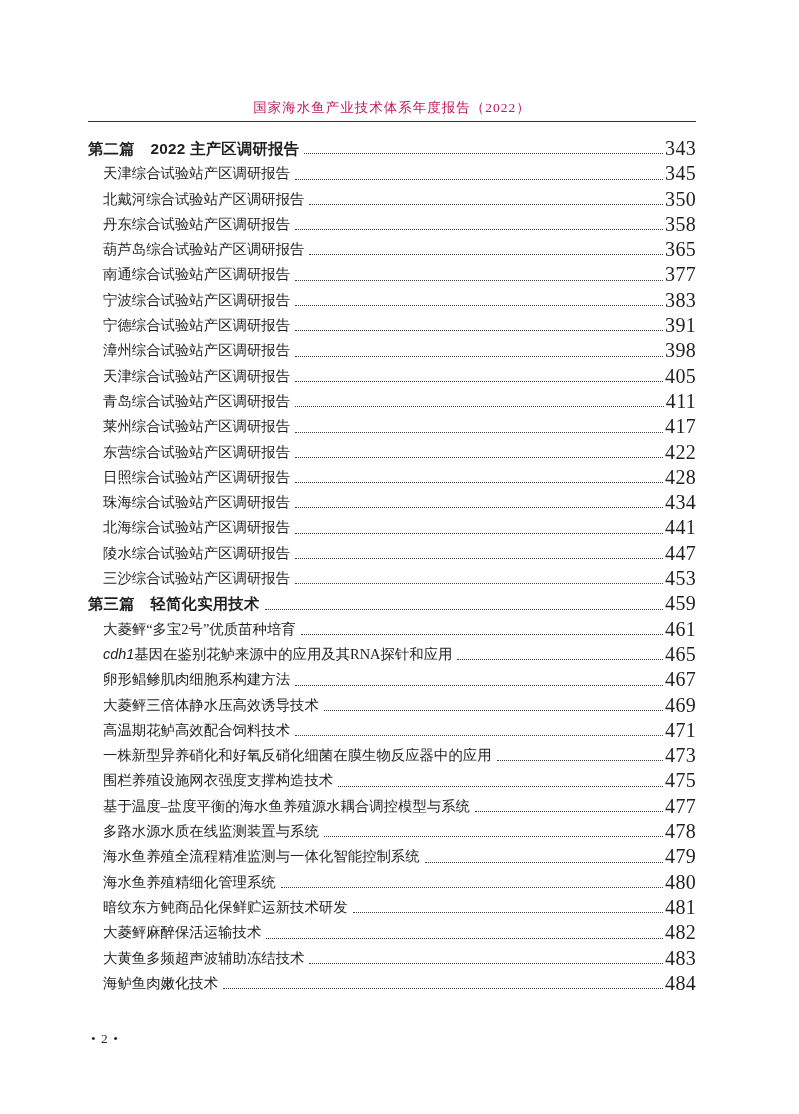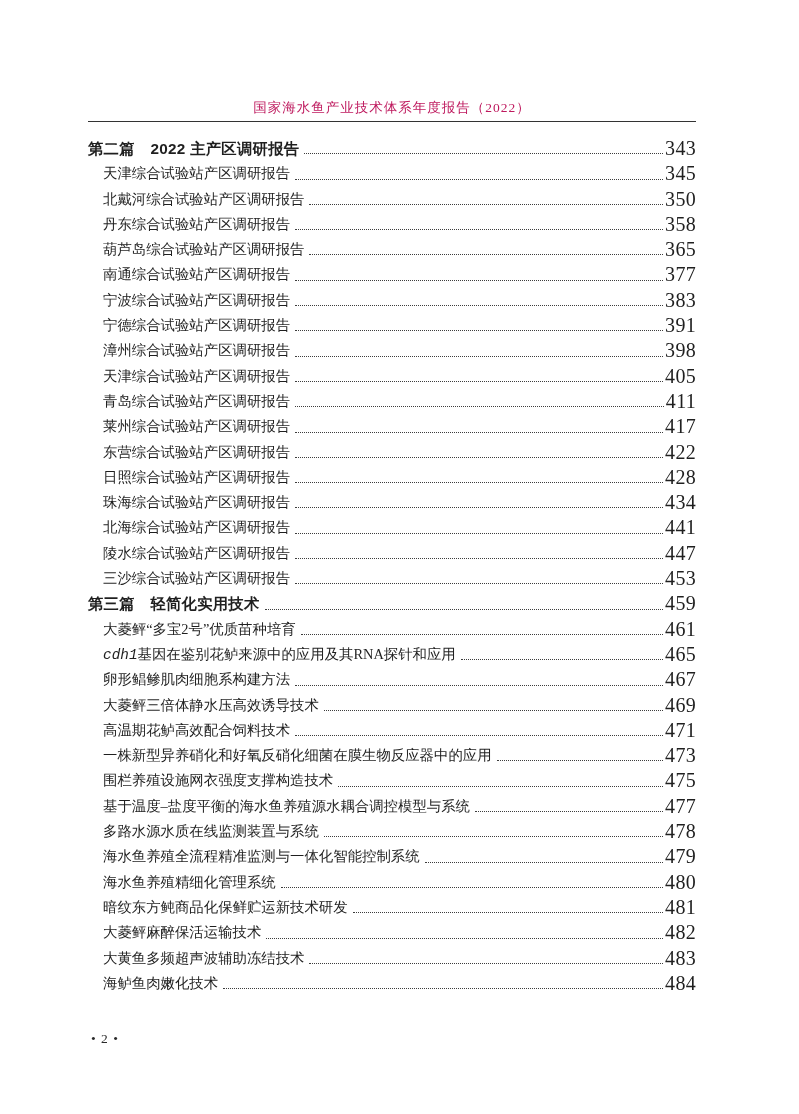--- a/index.html
+++ b/index.html
@@ -57,21 +57,21 @@
     letter-spacing: 0.3px;
   }
   .toc-row.entry {
     padding-left: 15px;
   }
   .toc-title {
     flex: 0 0 auto;
   }
   .toc-title em {
     font-style: italic;
-    font-family: Liberation Mono, monospace;
+    font-family: Liberation Sans, sans-serif;
   }
   .leader {
     flex: 1 1 auto;
     border-bottom: 1.8px dotted #3d3d3d;
     margin: 0 2px 7px 5px;
     min-width: 8px;
   }
   .toc-page {
     flex: 0 0 auto;
     font-family: "Liberation Serif", "DejaVu Serif", serif;

